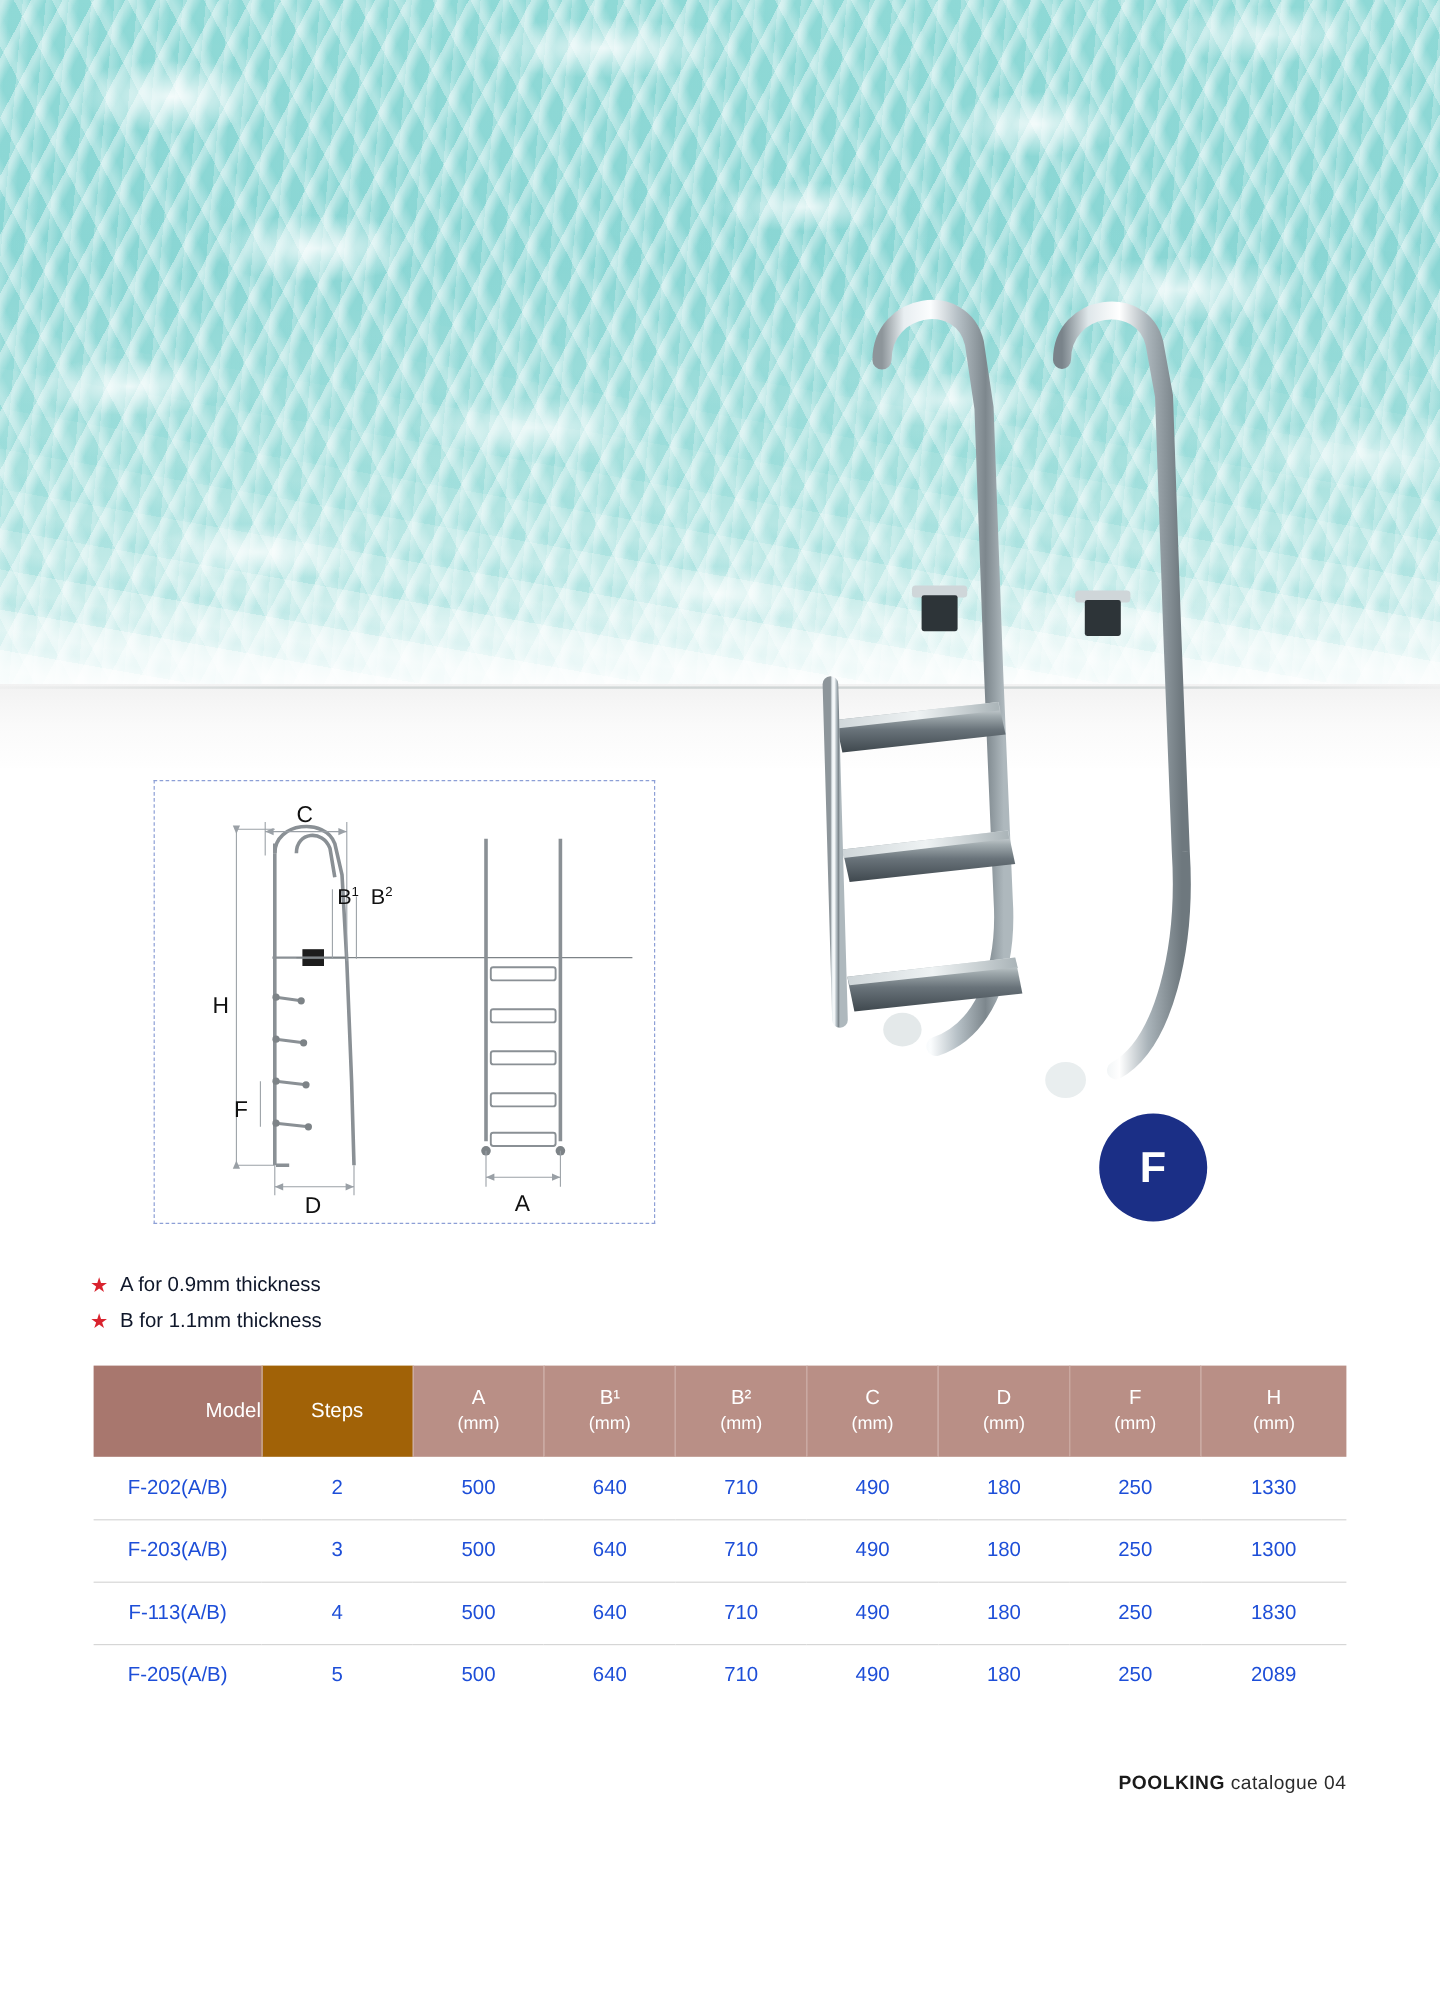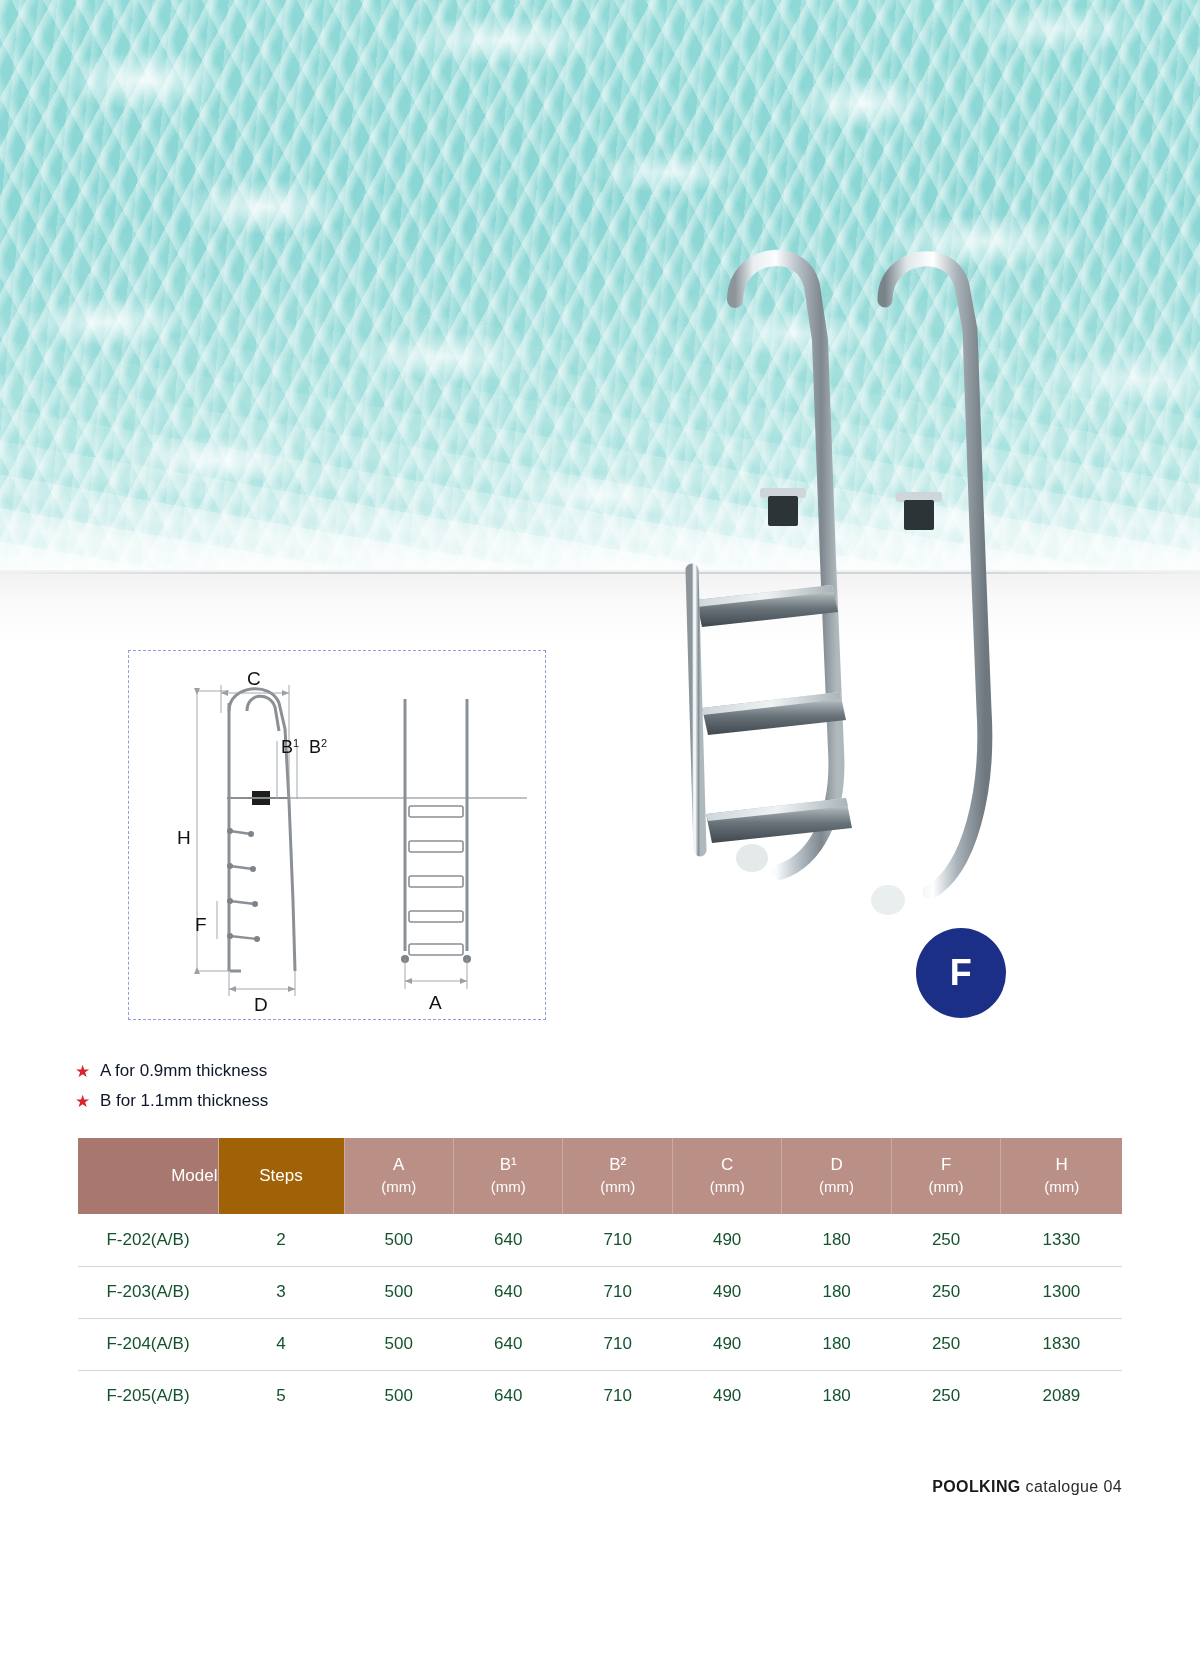--- a/index.html
+++ b/index.html
@@ -141,21 +141,21 @@
     vertical-align: middle;
   }
   .spec-table thead th:last-child { border-right: none; }
   .spec-table thead th.model-col { background: #a8776e; text-align: right; }
   .spec-table thead th.steps-col { background: #a16207; }
   .spec-table tbody td {
     height: 52px;
     text-align: center;
     border-bottom: 1px solid #d6d6d6;
     font-size: 17px;
-    color: #14532d;
+    color: #1d4ed8;
   }
   .spec-table tbody tr:last-child td { border-bottom: none; }
   .spec-table tbody td.model-cell { width: 140px; }
   .spec-table tbody td.steps-cell { width: 126px; }
   .unit { font-size: 15px; display: block; }
 
   
   .footer {
     position: absolute;
     right: 78px; top: 1478px;
@@ -399,21 +399,21 @@
       <td class="steps-cell">3</td>
       <td>500</td>
       <td>640</td>
       <td>710</td>
       <td>490</td>
       <td>180</td>
       <td>250</td>
       <td>1300</td>
     </tr>
     <tr>
-      <td class="model-cell">F-204(A/B)</td>
+      <td class="model-cell">F-113(A/B)</td>
       <td class="steps-cell">4</td>
       <td>500</td>
       <td>640</td>
       <td>710</td>
       <td>490</td>
       <td>180</td>
       <td>250</td>
       <td>1830</td>
     </tr>
     <tr>

